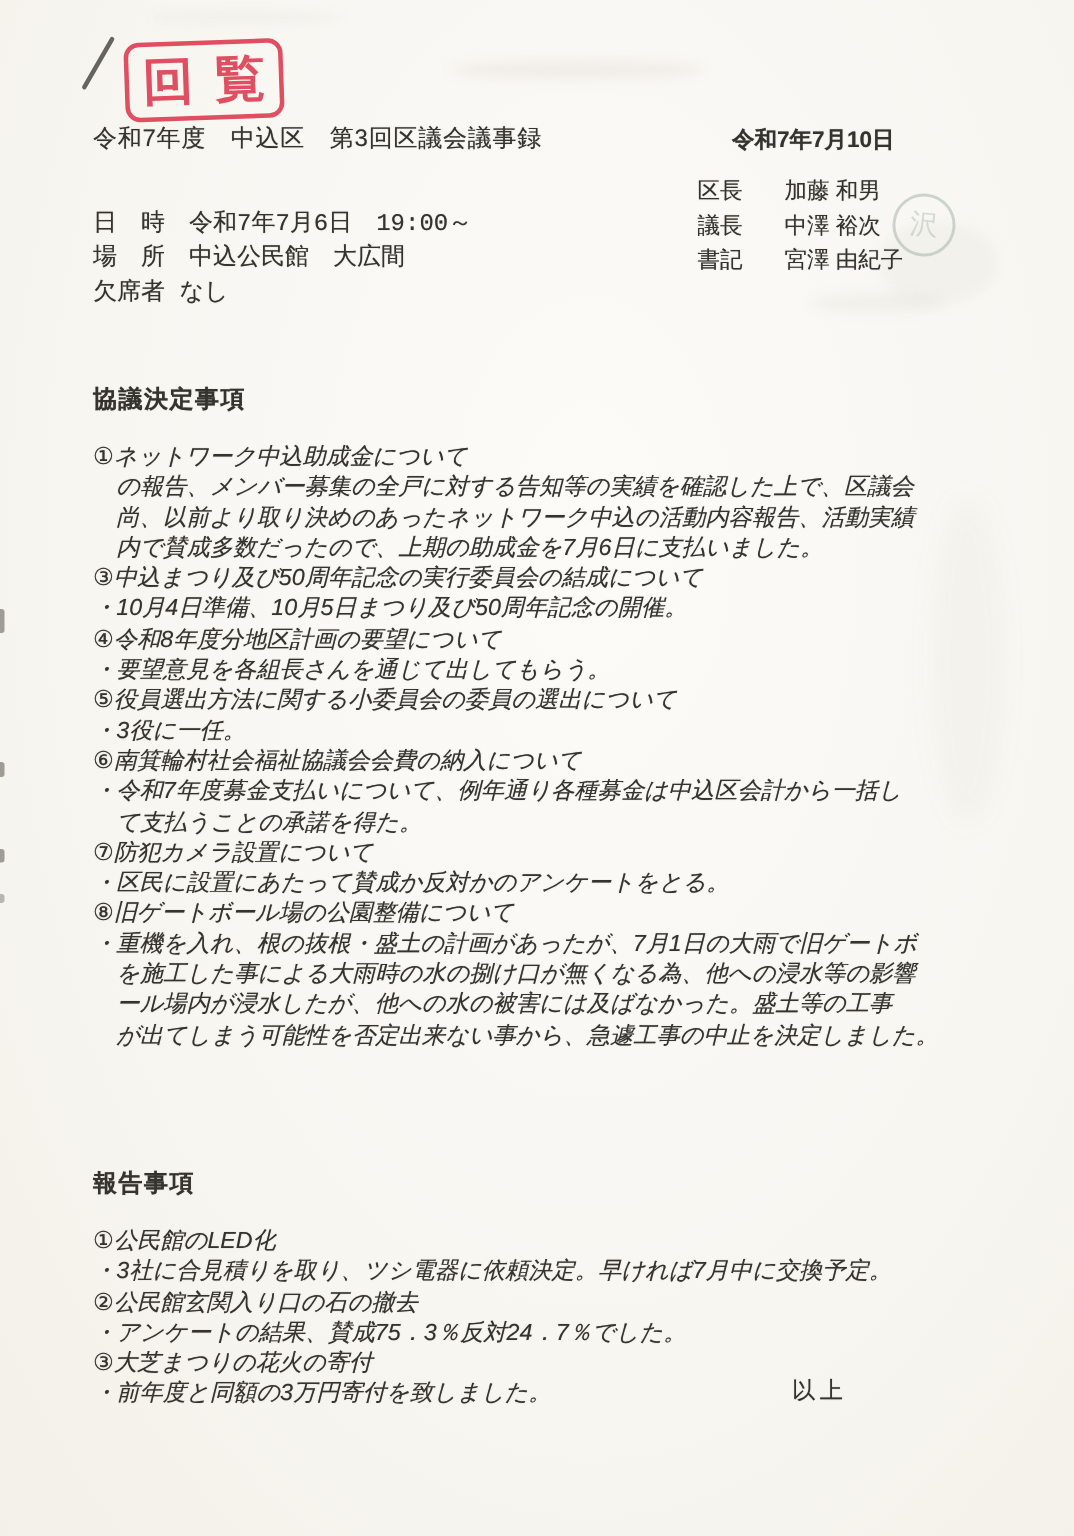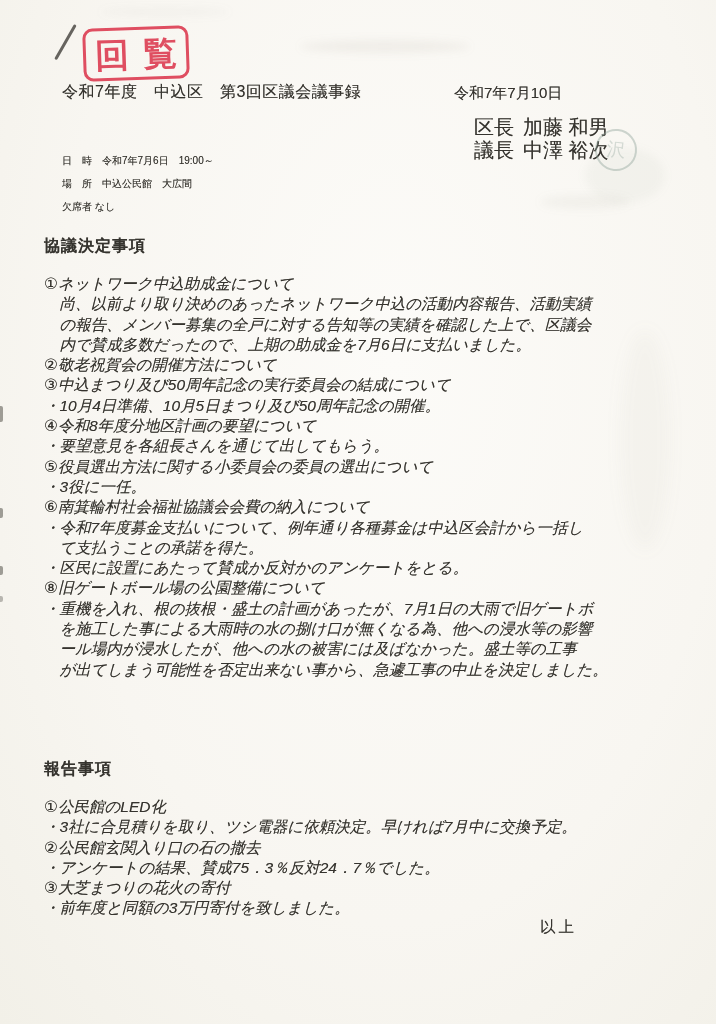--- a/index.html
+++ b/index.html
@@ -20,43 +20,43 @@
   .stamp{position:absolute;left:83px;top:27px;width:100px;height:47px;
     border:3.5px solid currentColor;border-radius:10px;
     transform:rotate(-2deg);display:flex;align-items:center;justify-content:center;
     opacity:.92;}
   .stamp-text{font-family:"DejaVu Serif","Liberation Serif",serif;
     font-size:34px;font-weight:700;line-height:1;
     letter-spacing:14px;margin-right:-14px;text-shadow:none;}
 
   .title{position:absolute;left:62px;top:82px;margin:0;
     font-size:16px;font-weight:400;letter-spacing:.5px;white-space:pre;}
-  .doc-date{position:absolute;left:454px;top:84px;font-size:15px;}
+  .doc-date{position:absolute;left:488px;top:84px;font-size:15px;font-weight:bold;}
 
-  .officials{position:absolute;left:465px;top:116px;font-size:20px;line-height:23px;text-align:center;}
+  .officials{position:absolute;left:465px;top:116px;font-size:15px;line-height:23px;}
   .official-role{display:inline-block;width:58px;}
 
   
   .seal{position:absolute;left:595px;top:129px;width:38px;height:38px;
     border:2px solid currentColor;border-radius:50%;opacity:.42;
     display:flex;align-items:center;justify-content:center;transform:rotate(6deg);}
   .seal-char{font-size:19px;font-family:"DejaVu Serif","Liberation Serif",serif;
     opacity:.8;text-shadow:none;}
 
-  .meta{position:absolute;left:62px;top:149px;font-size:10px;line-height:23px;}
+  .meta{position:absolute;left:62px;top:138px;font-size:16px;line-height:23px;font-family:Liberation Mono, monospace;}
   .meta-line{white-space:pre;}
 
-  .section{position:absolute;left:44px;width:648px;}
+  .section{position:absolute;left:62px;width:648px;margin-top:21px;}
   .sec-0{top:237px;}
   .sec-1{top:760px;}
   .sec-heading{margin:0;font-size:16px;font-weight:700;line-height:17px;letter-spacing:1px;}
   .sec-lines{margin-top:20px;}
   .line{font-size:15.5px;line-height:20.3px;height:20.3px;white-space:pre;font-style:italic;}
 
-  .closing{position:absolute;left:540px;top:917px;font-size:15.5px;letter-spacing:3px;}
+  .closing{position:absolute;left:528px;top:917px;font-size:15.5px;letter-spacing:3px;}
 
   
   .edge-mark{position:absolute;left:0;width:3px;background:#45433c;opacity:.5;
     border-radius:0 2px 2px 0;}
   .em-1{top:406px;height:16px;}
   .em-2{top:508px;height:10px;}
   .em-3{top:566px;height:9px;}
   .em-4{top:596px;height:6px;opacity:.35;}
 
   
@@ -88,50 +88,51 @@
   <div class="stamp" style="color: rgb(221, 64, 85);">
     <span class="stamp-text">回覧</span>
   </div>
 
   <h1 class="title">令和7年度　中込区　第3回区議会議事録</h1>
   <div class="doc-date">令和7年7月10日</div>
 
   <div class="officials" id="officials">
       <div class="official-row"><span class="official-role">区長</span><span class="official-name">加藤 和男</span></div>
       <div class="official-row"><span class="official-role">議長</span><span class="official-name">中澤 裕次</span></div>
+      <div class="official-row"><span class="official-role">書記</span><span class="official-name">宮澤 由紀子</span></div>
     </div>
 
   <div class="seal" style="color: rgb(143, 163, 154);">
     <span class="seal-char">沢</span>
   </div>
 
   <div class="meta" id="meta">
       <div class="meta-line">日　時　令和7年7月6日　19:00～</div>
       <div class="meta-line">場　所　中込公民館　大広間</div>
       <div class="meta-line">欠席者 なし</div>
     </div>
 
   <div id="sections">
       <section class="section sec-0">
         <h2 class="sec-heading">協議決定事項</h2>
         <div class="sec-lines">
           <div class="line">①ネットワーク中込助成金について</div>
+          <div class="line">　の報告、メンバー募集の全戸に対する告知等の実績を確認した上で、区議会</div>
           <div class="line">　尚、以前より取り決めのあったネットワーク中込の活動内容報告、活動実績</div>
-          <div class="line">　の報告、メンバー募集の全戸に対する告知等の実績を確認した上で、区議会</div>
           <div class="line">　内で賛成多数だったので、上期の助成金を7月6日に支払いました。</div>
-          <div class="line">②敬老祝賀会の開催方法について</div>
           <div class="line">③中込まつり及び50周年記念の実行委員会の結成について</div>
           <div class="line">・10月4日準備、10月5日まつり及び50周年記念の開催。</div>
           <div class="line">④令和8年度分地区計画の要望について</div>
           <div class="line">・要望意見を各組長さんを通じて出してもらう。</div>
           <div class="line">⑤役員選出方法に関する小委員会の委員の選出について</div>
           <div class="line">・3役に一任。</div>
           <div class="line">⑥南箕輪村社会福祉協議会会費の納入について</div>
           <div class="line">・令和7年度募金支払いについて、例年通り各種募金は中込区会計から一括し</div>
           <div class="line">　て支払うことの承諾を得た。</div>
+          <div class="line">⑦防犯カメラ設置について</div>
           <div class="line">・区民に設置にあたって賛成か反対かのアンケートをとる。</div>
           <div class="line">⑧旧ゲートボール場の公園整備について</div>
           <div class="line">・重機を入れ、根の抜根・盛土の計画があったが、7月1日の大雨で旧ゲートボ</div>
           <div class="line">　を施工した事による大雨時の水の捌け口が無くなる為、他への浸水等の影響</div>
           <div class="line">　ール場内が浸水したが、他への水の被害には及ばなかった。盛土等の工事</div>
           <div class="line">　が出てしまう可能性を否定出来ない事から、急遽工事の中止を決定しました。</div>
         </div>
       </section>
       <section class="section sec-1">
         <h2 class="sec-heading">報告事項</h2>

